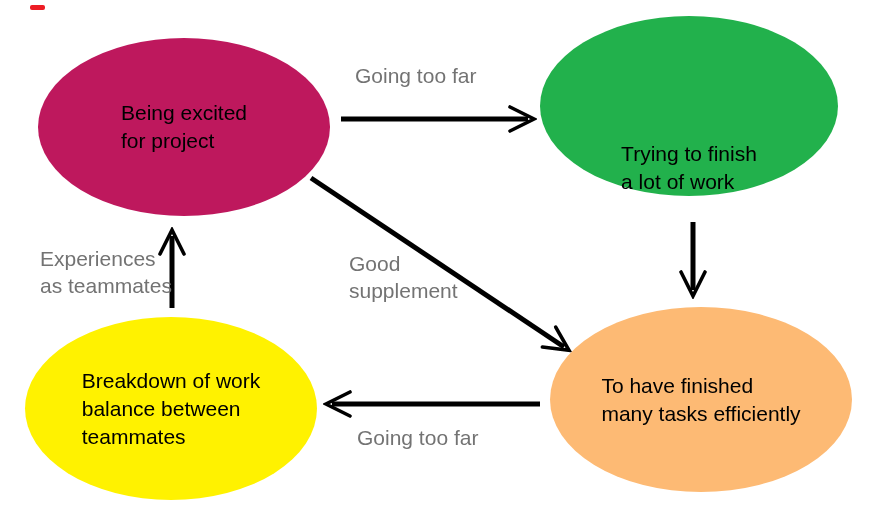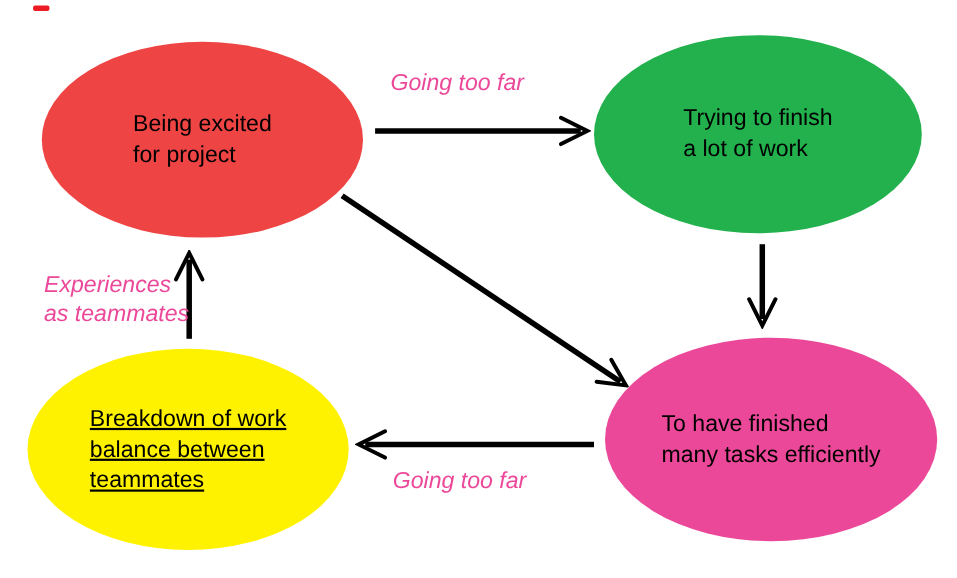--- a/index.html
+++ b/index.html
@@ -37,26 +37,25 @@
     font-size: 21px;
     line-height: 28px;
     color: #000000;
     text-align: left;
     white-space: pre-line;
   }
   .edge-label {
     position: absolute;
     font-size: 21px;
     line-height: 27px;
-    font-style: italic;
-    color: #ec4899;
+    color: #737373;
     white-space: pre-line;
   }
   .node-red    { left: 38px;  top: 38px;  width: 292px; height: 178px; }
-  .node-green  { left: 540px; top: 32px;  width: 298px; height: 180px; }
+  .node-green  { left: 540px; top: 16px;  width: 298px; height: 180px; align-items: flex-end; }
   .node-blue   { left: 550px; top: 307px; width: 302px; height: 185px; }
   .node-yellow { left: 25px;  top: 317px; width: 292px; height: 183px; }
 
   .label-top       { left: 355px; top: 62px;  }
   .label-right     { left: 723px; top: 226px; }
   .label-diagonal  { left: 349px; top: 250px; }
   .label-bottom    { left: 357px; top: 424px; }
   .label-left      { left: 40px;  top: 245px; }
 
   .stray-mark {
@@ -79,44 +78,46 @@
         <path d="M1,1 L9,5 L1,9" fill="none" stroke="#000000" stroke-width="1.2" stroke-linecap="round"></path>
       </marker>
     </defs>
     <line x1="341" y1="119" x2="528" y2="119" marker-end="url(#vhead)"></line>
     <line x1="693" y1="222" x2="693" y2="290" marker-end="url(#vhead)"></line>
     <line x1="311" y1="178" x2="564" y2="347" marker-end="url(#vhead)"></line>
     <line x1="540" y1="404" x2="332" y2="404" marker-end="url(#vhead)"></line>
     <line x1="172" y1="308" x2="172" y2="236" marker-end="url(#vhead)"></line>
   </svg>
 
-  <div class="node node-red" style="background-color: #ef4444;">
+  <div class="node node-red" style="background-color: #be185d;">
     <span class="node-text">Being excited
 for project</span>
   </div>
 
   <div class="node node-green" style="background-color: rgb(34, 177, 76);">
     <span class="node-text">Trying to finish
 a lot of work</span>
   </div>
 
-  <div class="node node-blue" style="background-color: #ec4899;">
+  <div class="node node-blue" style="background-color: #fdba74;">
     <span class="node-text">To have finished
 many tasks efficiently</span>
   </div>
 
-  <div class="node node-yellow" style="background-color: rgb(255, 242, 0); text-decoration: underline;">
+  <div class="node node-yellow" style="background-color: rgb(255, 242, 0);">
     <span class="node-text">Breakdown of work
 balance between
 teammates</span>
   </div>
 
   <div class="edge-label label-top">Going too far</div>
 
 
+  <div class="edge-label label-diagonal">Good
+supplement</div>
 
   <div class="edge-label label-bottom">Going too far</div>
 
   <div class="edge-label label-left">Experiences
 as teammates</div>
 
   <div class="stray-mark" style="background-color: rgb(237, 28, 36);"></div>
 
 </div>
 

